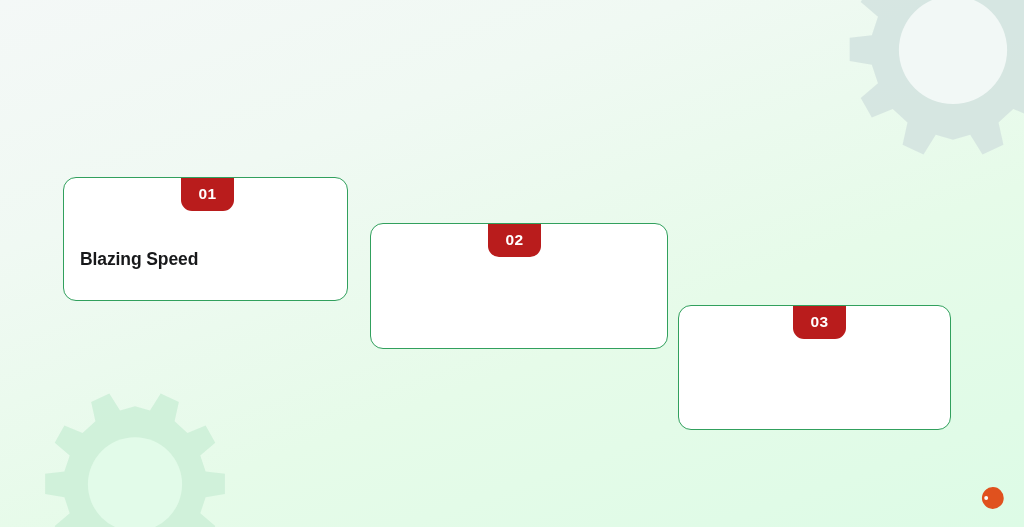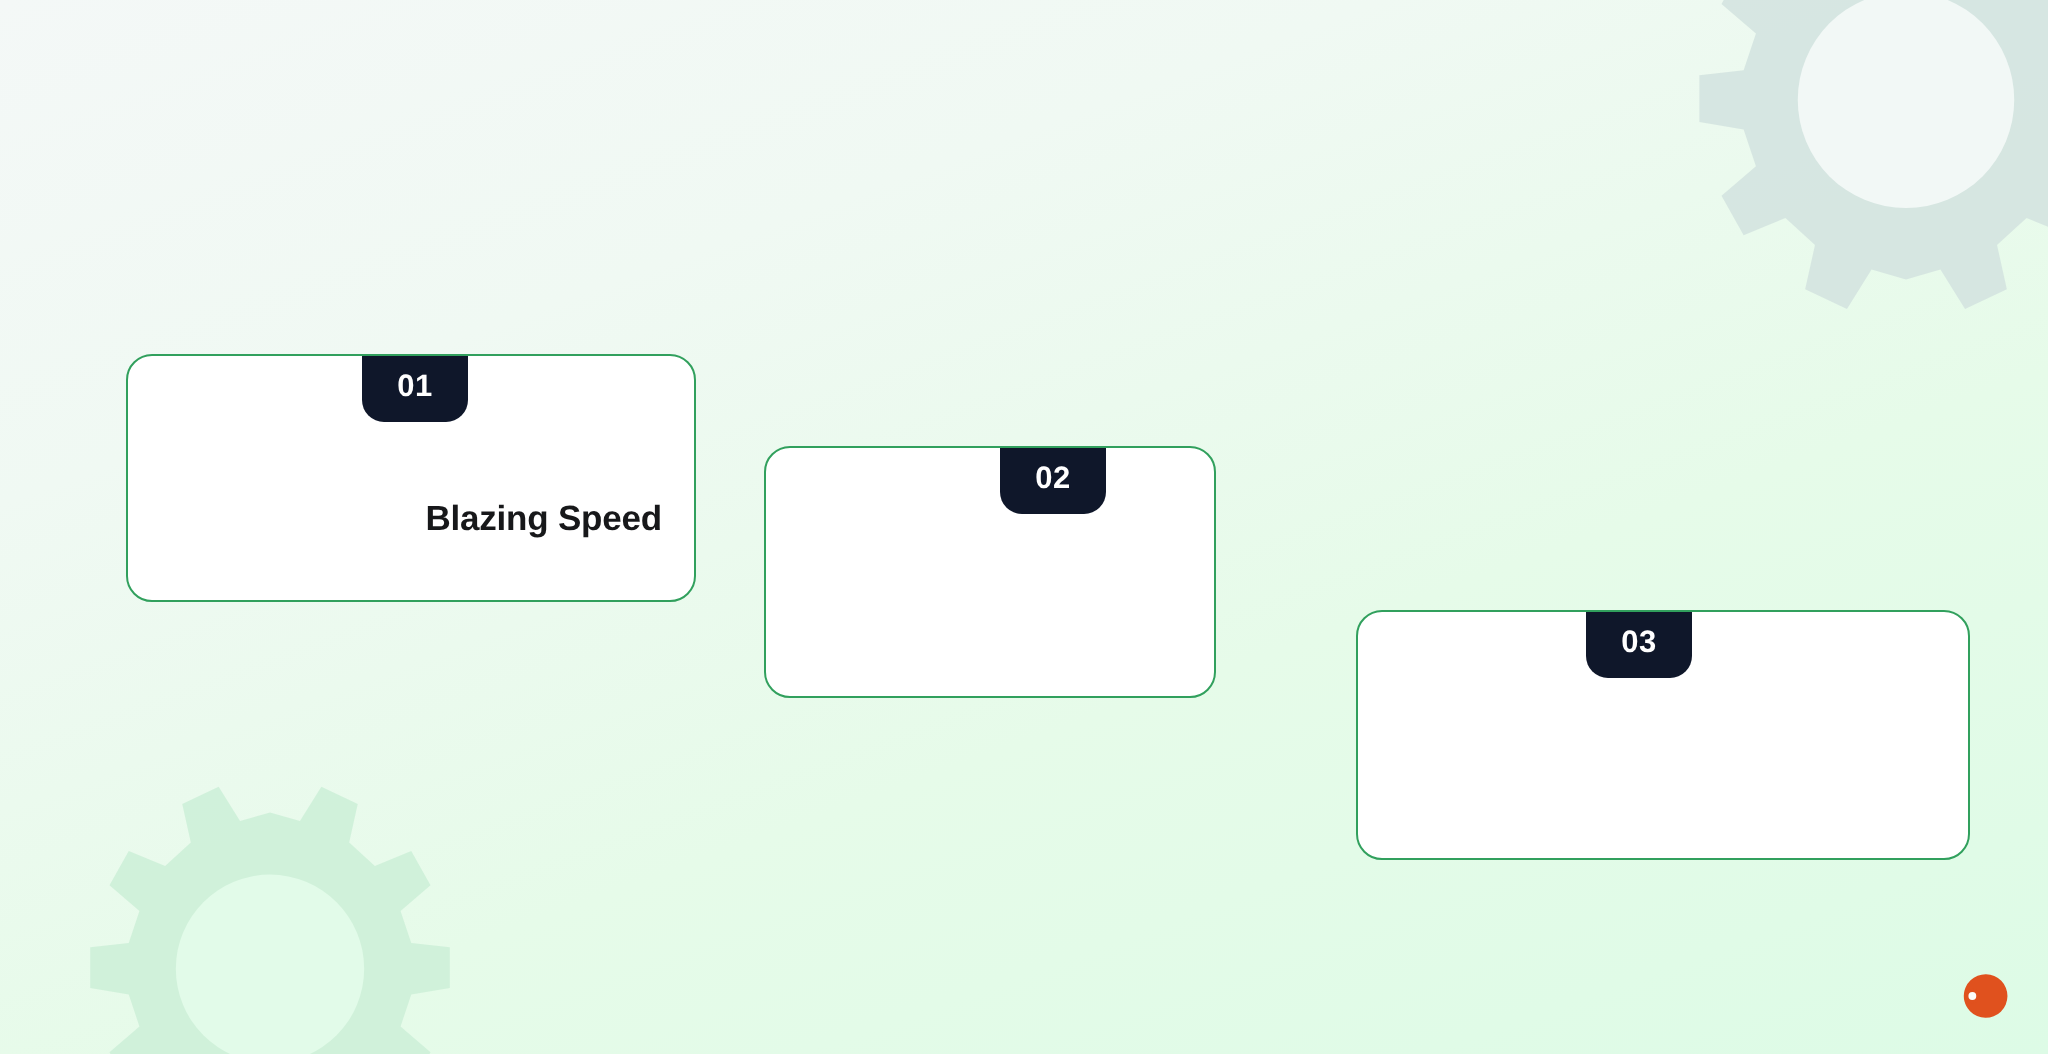--- a/index.html
+++ b/index.html
@@ -62,55 +62,55 @@
     position: absolute;
     background: #ffffff;
     border: 1.3px solid #31a05d;
     border-radius: 13px;
     box-sizing: border-box;
   }
   .card-label {
     position: absolute;
     left: 16px;
     right: 16px;
-    text-align: right;
+    text-align: left;
     font-size: 17.5px;
     font-weight: 700;
     color: #17181a;
     line-height: 25px;
     letter-spacing: -0.1px;
   }
 
   .badge {
     position: absolute;
     top: 0;
     width: 53px;
     height: 33px;
-    background: #0f172a;
+    background: #b91c1c;
     border-radius: 0 0 11px 11px;
     color: #ffffff;
     font-size: 15.5px;
     font-weight: 700;
     line-height: 31px;
     text-align: center;
     letter-spacing: 0.3px;
   }
 
   
   #card-1 { left: 63px;  top: 177px; width: 285px; height: 124px; }
   #card-1 .badge { left: 117px; }
   #card-1 .card-label { top: 69px; }
 
   
-  #card-2 { left: 370px; top: 223px; width: 226px; height: 126px; margin-left: 12px; }
+  #card-2 { left: 370px; top: 223px; width: 298px; height: 126px; }
   #card-2 .badge { left: 117px; }
   #card-2 .card-label { top: 71px; }
 
   
-  #card-3 { left: 678px; top: 305px; width: 307px; height: 125px; }
+  #card-3 { left: 678px; top: 305px; width: 273px; height: 125px; }
   #card-3 .badge { left: 114px; }
   #card-3 .card-label { top: 53px; }
 
   
   .logo-mark {
     position: absolute;
     right: 18px;
     bottom: 16px;
     width: 26px;
     height: 26px;

